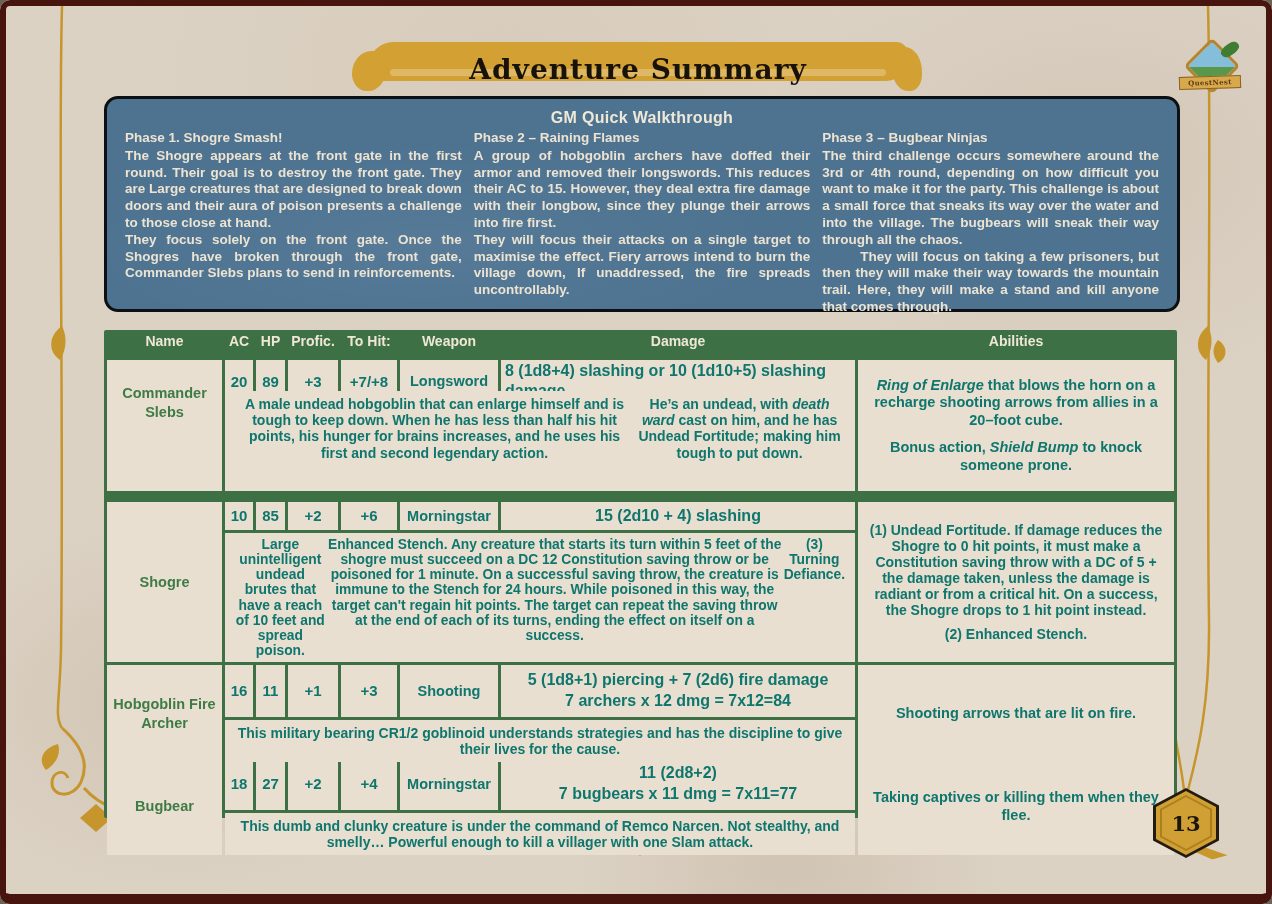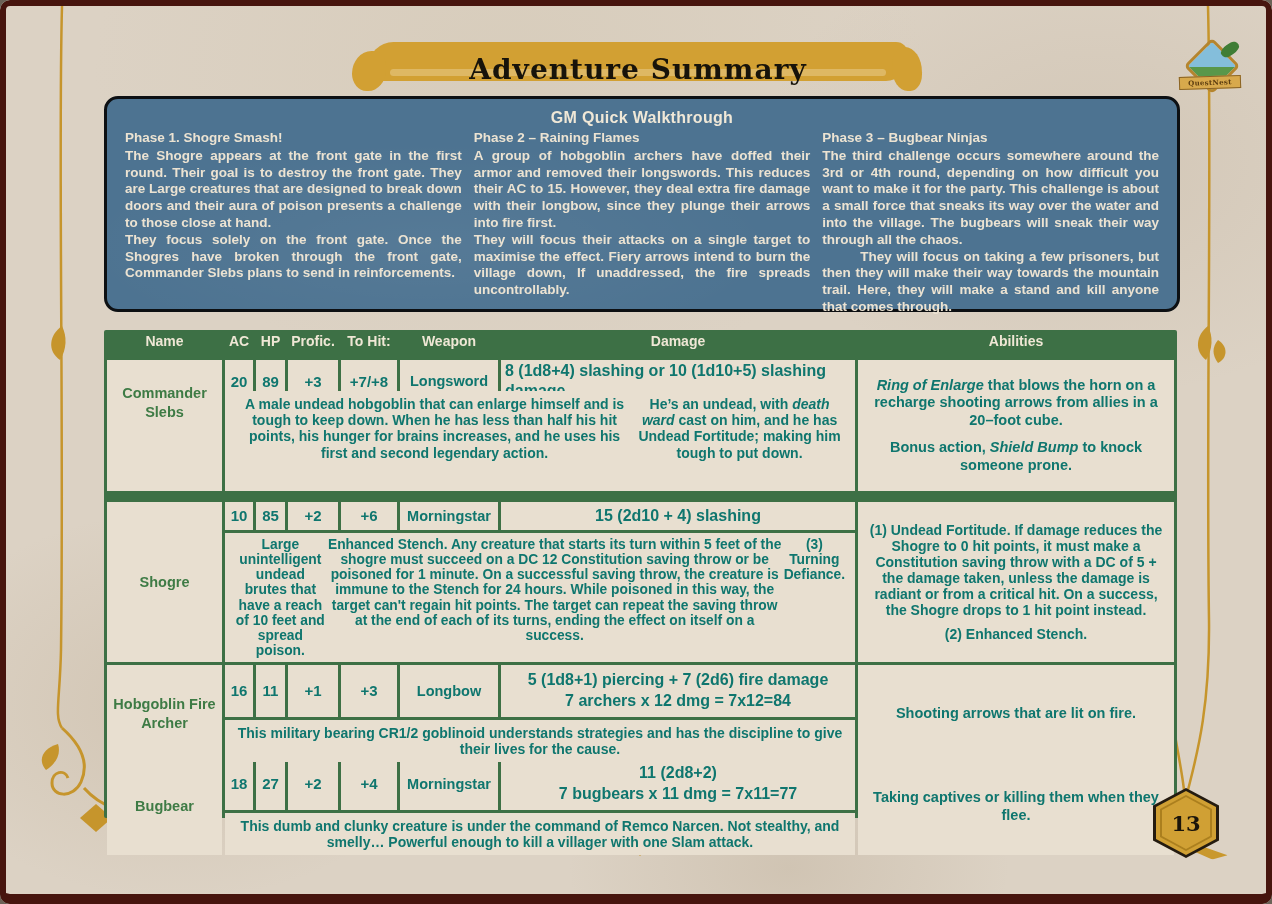--- a/index.html
+++ b/index.html
@@ -221,21 +221,21 @@
     </div>
 
     <div class="trow r2 tall-stats">
       <div class="cell name-cell">Hobgoblin Fire Archer</div>
       <div class="mid">
         <div class="stats">
           <div class="cell stat st-ac">16</div>
           <div class="cell stat st-hp">11</div>
           <div class="cell stat st-profic">+1</div>
           <div class="cell stat st-to_hit">+3</div>
-          <div class="cell stat st-weapon">Longbow</div>
+          <div class="cell stat st-weapon">Shooting</div>
           <div class="cell stat st-damage">
               <div>5 (1d8+1) piercing + 7 (2d6) fire damage</div>
               <div>7 archers x 12 dmg = 7x12=84</div>
             </div>
         </div>
         <div class="cell desc">
             <p>This military bearing CR1/2 goblinoid understands strategies and has the discipline to give their lives for the cause.</p>
           </div>
       </div>
       <div class="cell abilities">

